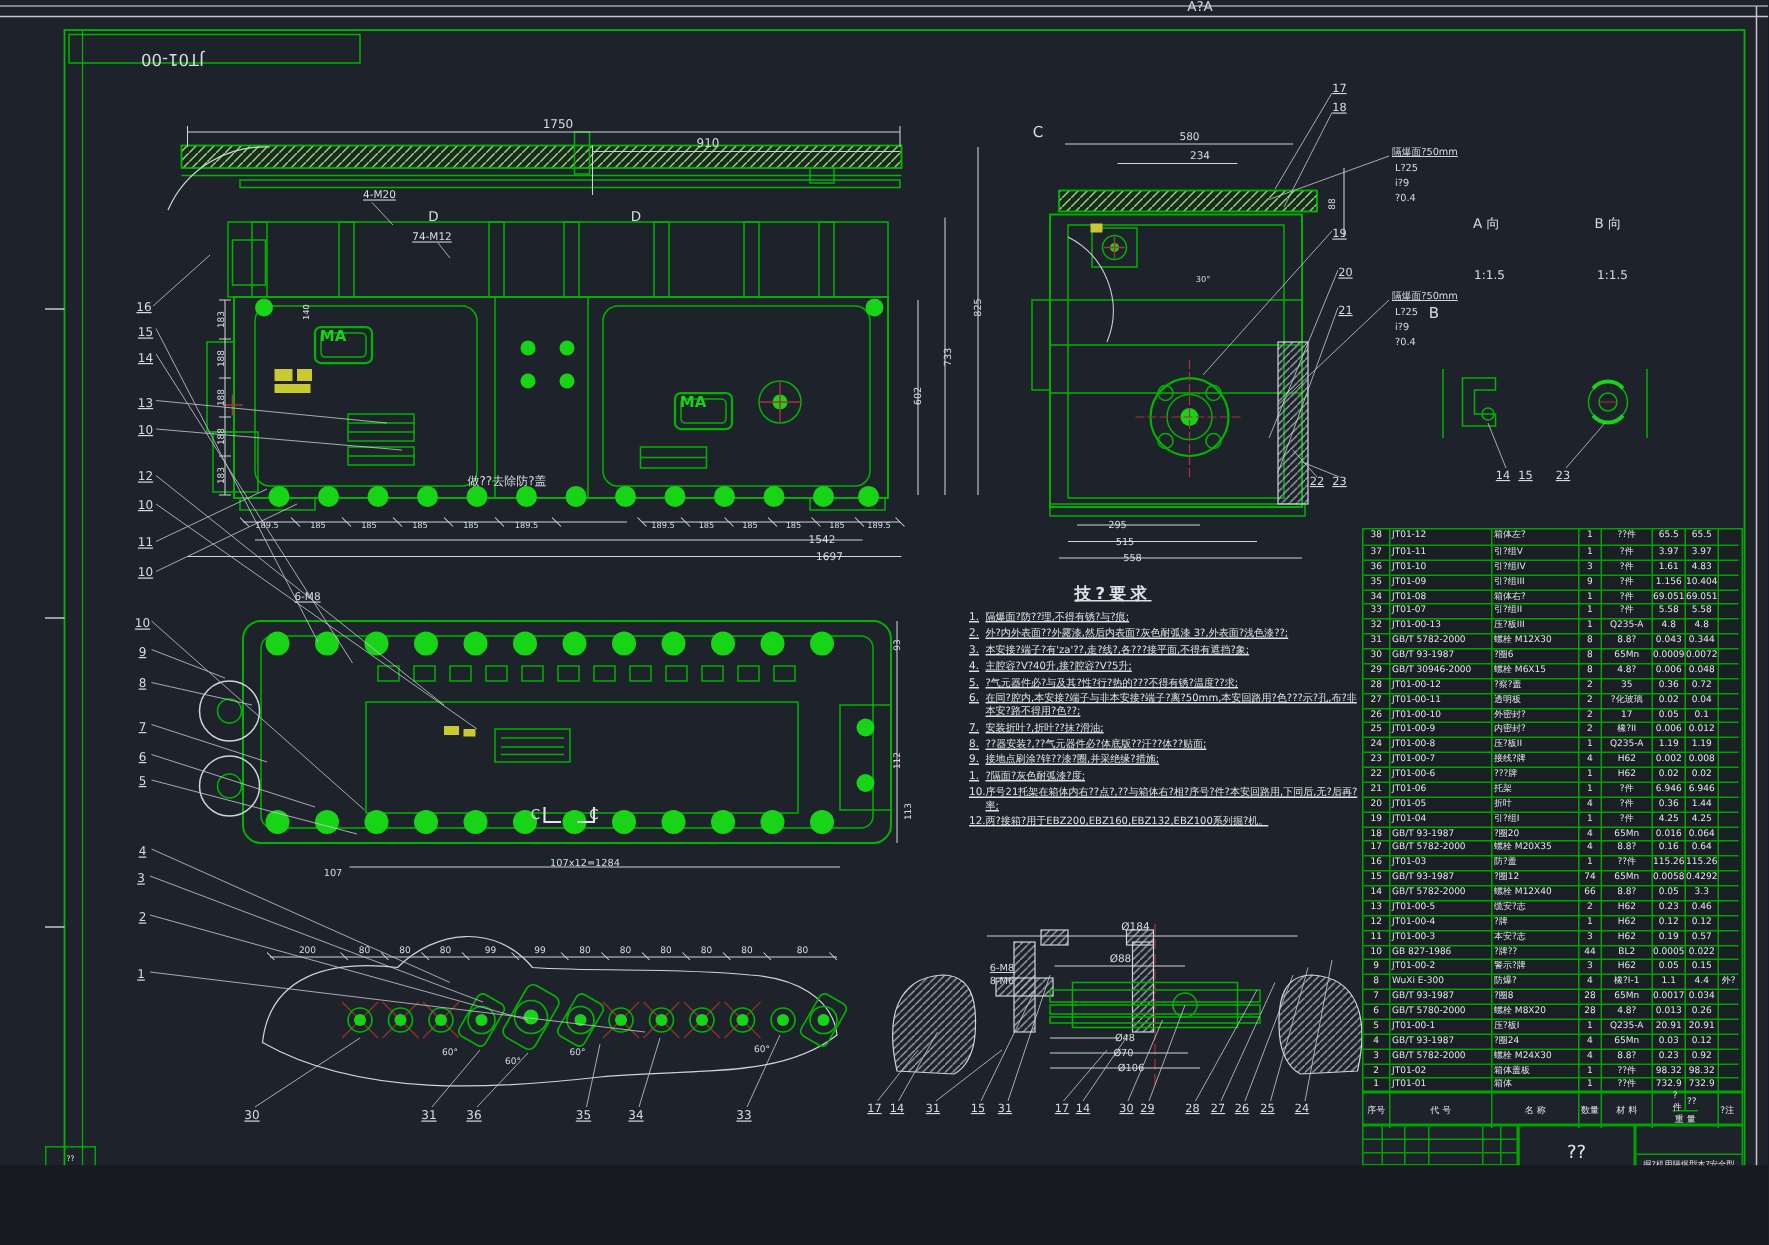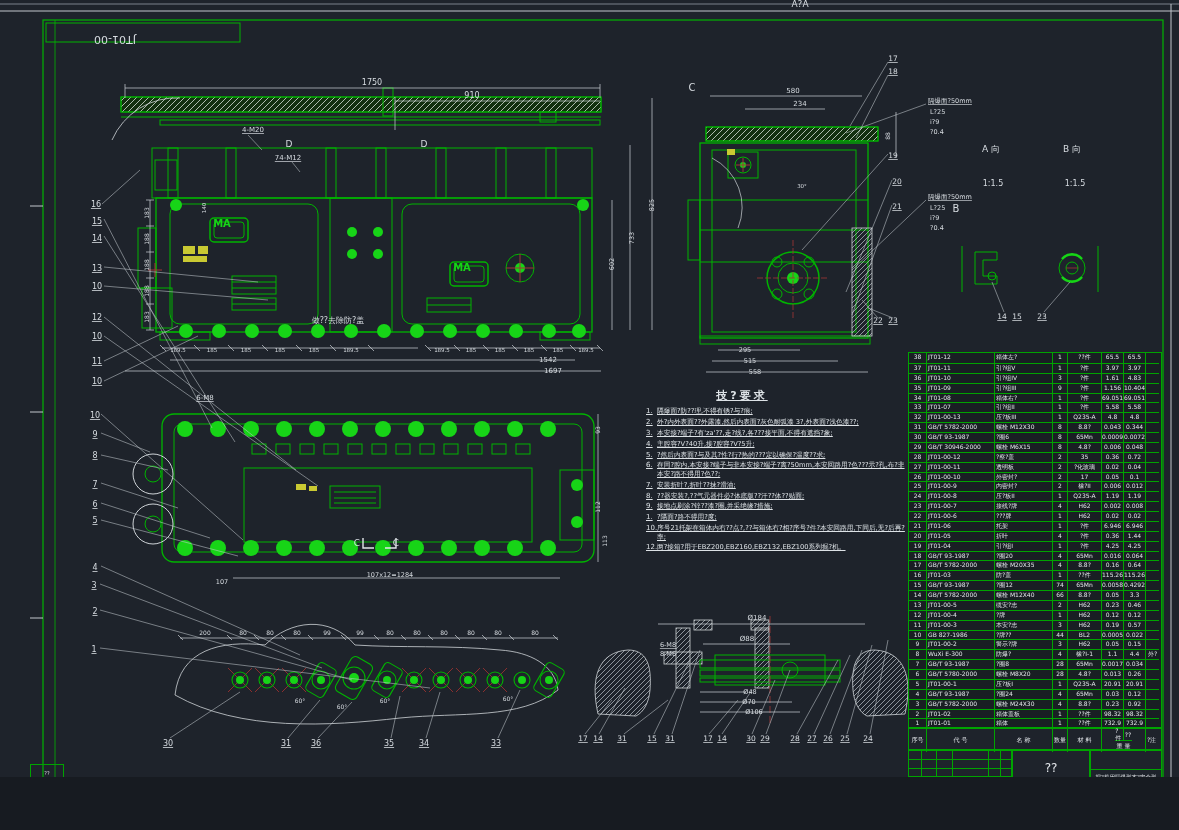--- a/index.html
+++ b/index.html
@@ -534,41 +534,41 @@
         <div class="tri">
           <span class="tn">3.</span>
           <span>本安接?端子?有'za'??,走?线?,各???接平面,不得有遮挡?象;</span>
         </div>
         <div class="tri">
           <span class="tn">4.</span>
           <span>主腔容?V?40升,接?腔容?V?5升;</span>
         </div>
         <div class="tri">
           <span class="tn">5.</span>
-          <span>?然后内表面?与及其?性?行?热的???定以确保?温度??求;</span>
+          <span>?气元器件必?与及其?性?行?热的???不得有锈?温度??求;</span>
         </div>
         <div class="tri">
           <span class="tn">6.</span>
           <span>在同?腔内,本安接?端子与非本安接?端子?离?50mm,本安回路用?色???示?孔,布?非本安?路不得用?色??;</span>
         </div>
         <div class="tri">
           <span class="tn">7.</span>
           <span>安装折叶?,折叶??抹?滑油;</span>
         </div>
         <div class="tri">
           <span class="tn">8.</span>
           <span>??器安装?,??气元器件必?体底版??汗??体??贴面;</span>
         </div>
         <div class="tri">
           <span class="tn">9.</span>
           <span>接地点刷涂?锌??漆?圈,并采绝缘?措施;</span>
         </div>
         <div class="tri">
           <span class="tn">1.</span>
-          <span>?隔面?路不得用?度;</span>
+          <span>?隔面?灰色耐弧漆?度;</span>
         </div>
         <div class="tri">
           <span class="tn">10.</span>
           <span>序号21托架在箱体内右??点?,??与箱体右?相?序号?件?本安回路用,下同后,无?后再?率;</span>
         </div>
         <div class="tri">
           <span class="tn">12.</span>
           <span>两?接箱?用于EBZ200,EBZ160,EBZ132,EBZ100系列掘?机。</span>
         </div>
       </div>

